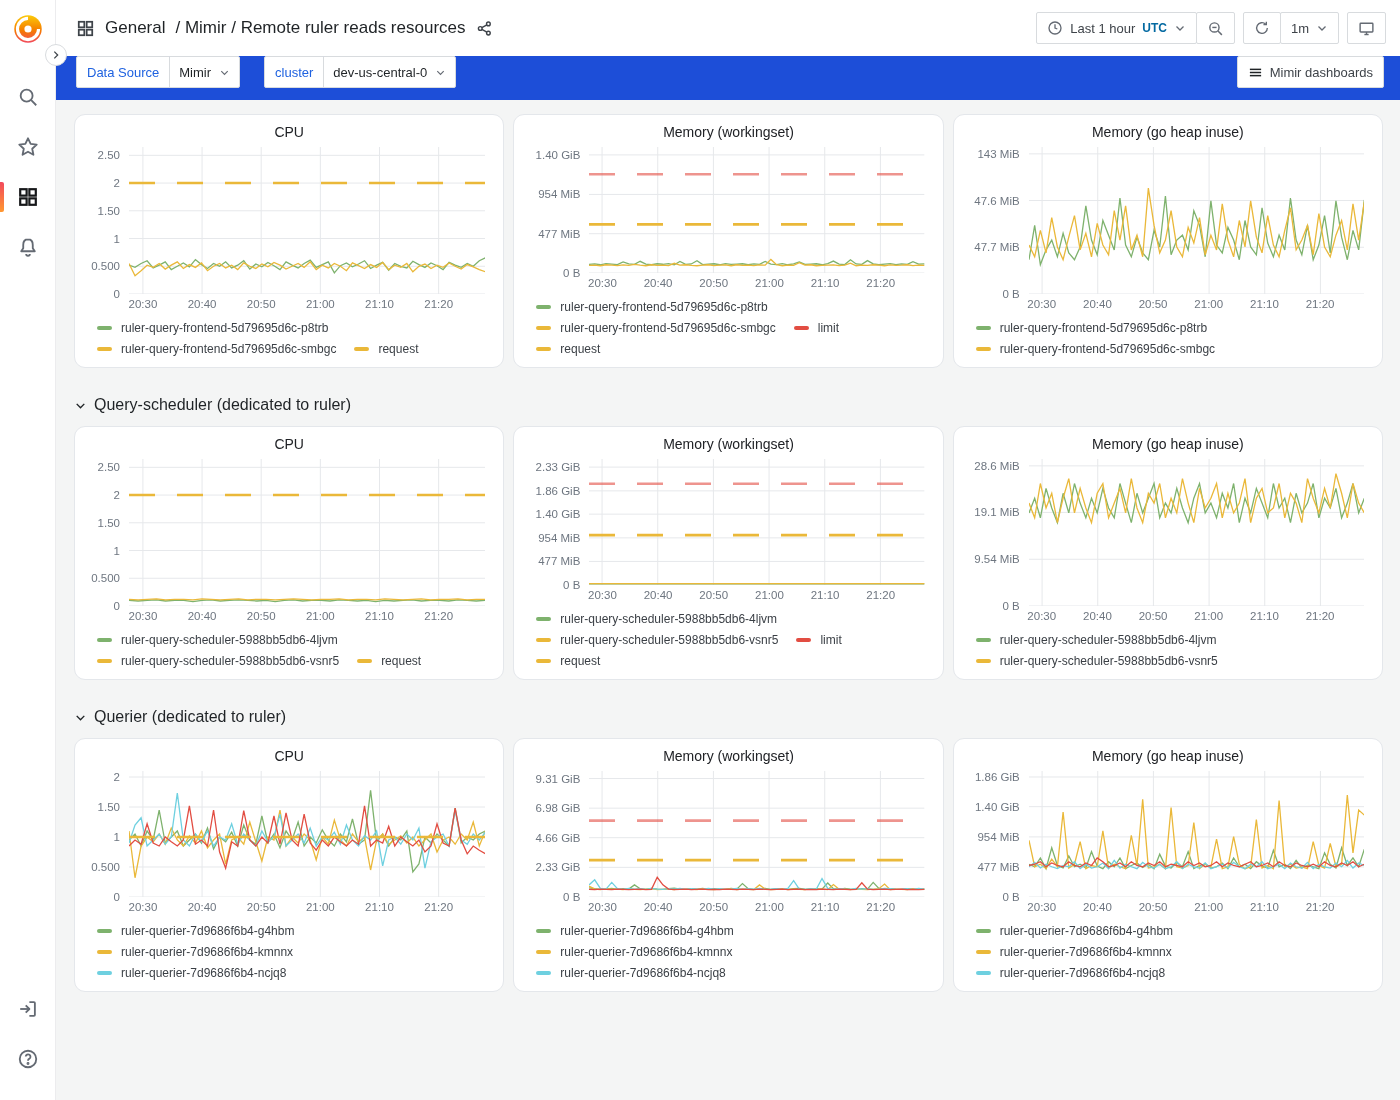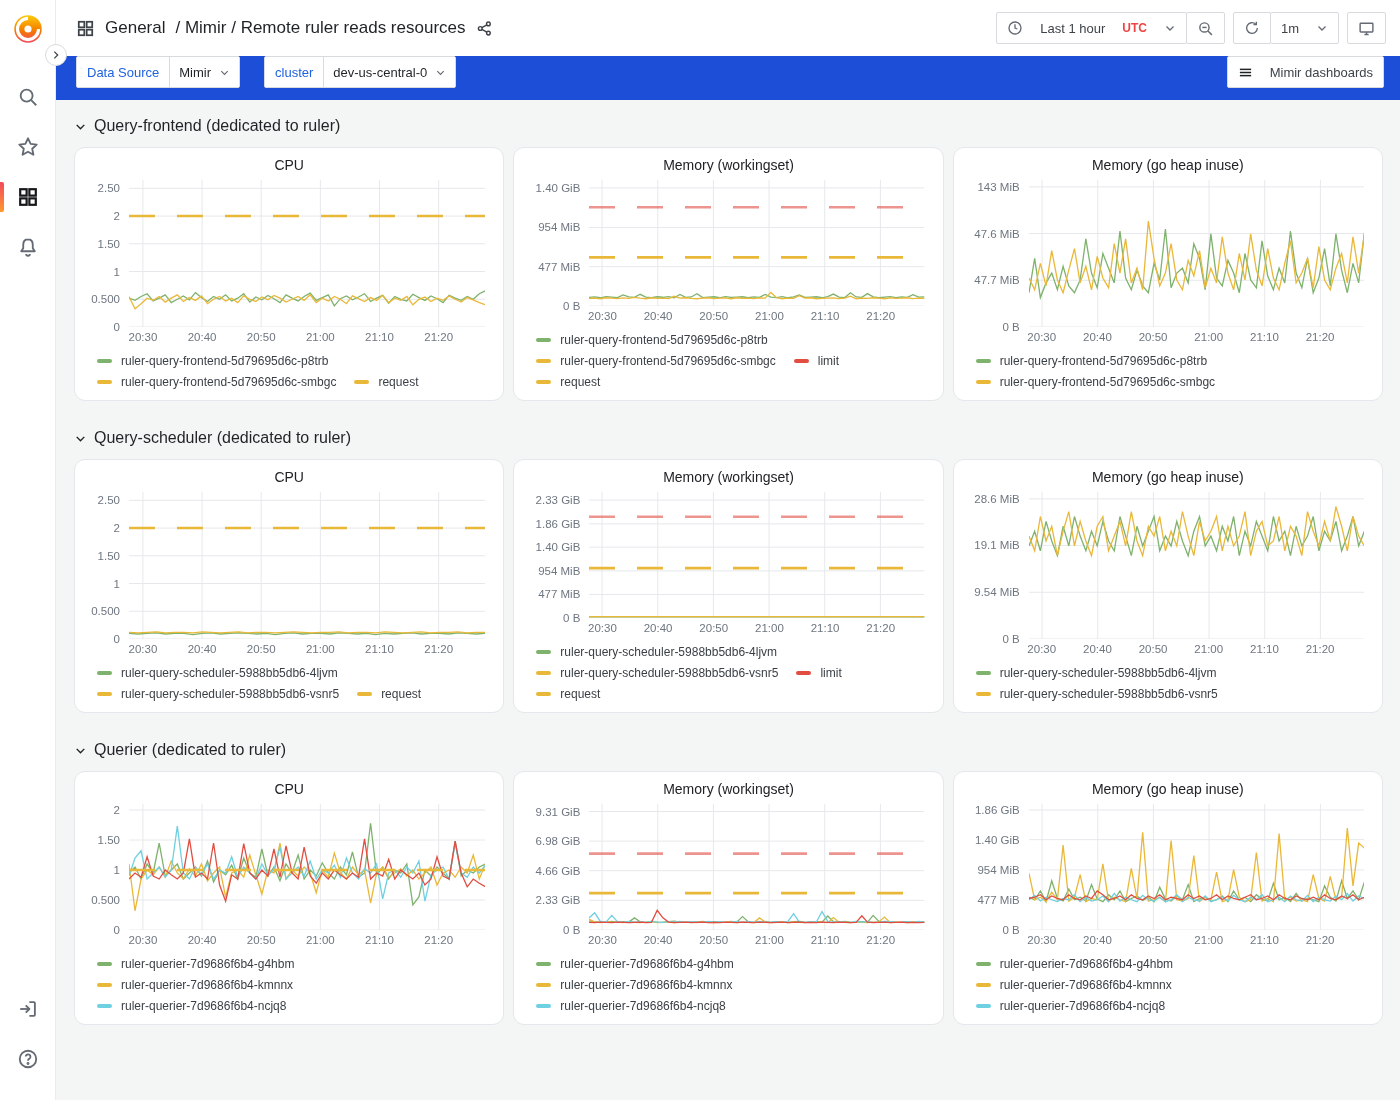--- a/index.html
+++ b/index.html
@@ -35,21 +35,21 @@
   }
 
   
   .main { margin-left:56px; }
   .topbar { height:56px; background:#fff; display:flex; align-items:center; padding:0 14px 0 20px; }
   .breadcrumb { display:flex; align-items:center; gap:10px; font-size:17px; color:#1f2326; }
   .crumb { cursor:pointer; }
   .tb-right { margin-left:auto; display:flex; align-items:center; gap:8px; }
   .btn {
     height:32px; border:1px solid #d8dbde; background:#fff; border-radius:2px;
-    display:flex; align-items:center; gap:17px; padding:0 10px;
+    display:flex; align-items:center; gap:7px; padding:0 10px;
     font-size:13px; color:#3e4349; cursor:pointer; white-space:nowrap;
   }
   .btn-group { display:flex; }
   .btn-group .btn + .btn { margin-left:-1px; }
   .tz { font-size:12px; font-weight:bold; }
   .icon-gray { color:#646a73; }
 
   .subbar { height:44px; background:#1d4ed8; display:flex; align-items:flex-start; padding:0 16px 0 20px; }
   .var { display:flex; margin-right:24px; }
   .var-label {
@@ -179,21 +179,21 @@
     <div class="tb-right">
       <div class="btn-group">
         <button class="btn">
           <span class="icon-gray">
             <svg width="16" height="16" viewBox="0 0 24 24" fill="none" stroke="currentColor" stroke-width="2">
                 <circle cx="12" cy="12" r="9"></circle>
                 <polyline points="12 6.5 12 12 15.5 13.5"></polyline>
               </svg>
           </span>
           <span style="font-weight:500">Last 1 hour</span>
-          <span class="tz" style="color:#ef4444">UTC</span>
+          <span class="tz" style="color:#0369a1">UTC</span>
           <span class="icon-gray">
             <svg width="12" height="12" viewBox="0 0 24 24" fill="none" stroke="currentColor" stroke-width="2.5">
                 <polyline points="5 9 12 16 19 9"></polyline>
               </svg>
           </span>
         </button>
         <button class="btn">
           <span class="icon-gray">
             <svg width="17" height="17" viewBox="0 0 24 24" fill="none" stroke="currentColor" stroke-width="2">
                 <circle cx="10.5" cy="10.5" r="6.5"></circle>
@@ -264,28 +264,20 @@
             <line x1="3" y1="17" x2="21" y2="17"></line>
           </svg>
       </span>
       <span>Mimir dashboards</span>
     </button>
   </div>
 
   <div class="content">
 
     <section class="dash-row">
-      <div class="row-header">
-        <span>
-            <svg width="13" height="13" viewBox="0 0 24 24" fill="none" stroke="currentColor" stroke-width="2.6">
-              <polyline points="5 9 12 16 19 9"></polyline>
-            </svg>
-          </span>
-        <h2>Query-frontend (dedicated to ruler)</h2>
-      </div>
       <div class="row-panels">
         <div class="panel">
           <div class="panel-title">CPU</div>
           <div class="chart-body">
               <div class="ylabels" style="width: 48px;">
                 <span class="ylabel" style="top: 100%;">0</span>
                 <span class="ylabel" style="top: 81.1321%;">0.500</span>
                 <span class="ylabel" style="top: 62.2642%;">1</span>
                 <span class="ylabel" style="top: 43.3962%;">1.50</span>
                 <span class="ylabel" style="top: 24.5283%;">2</span>

